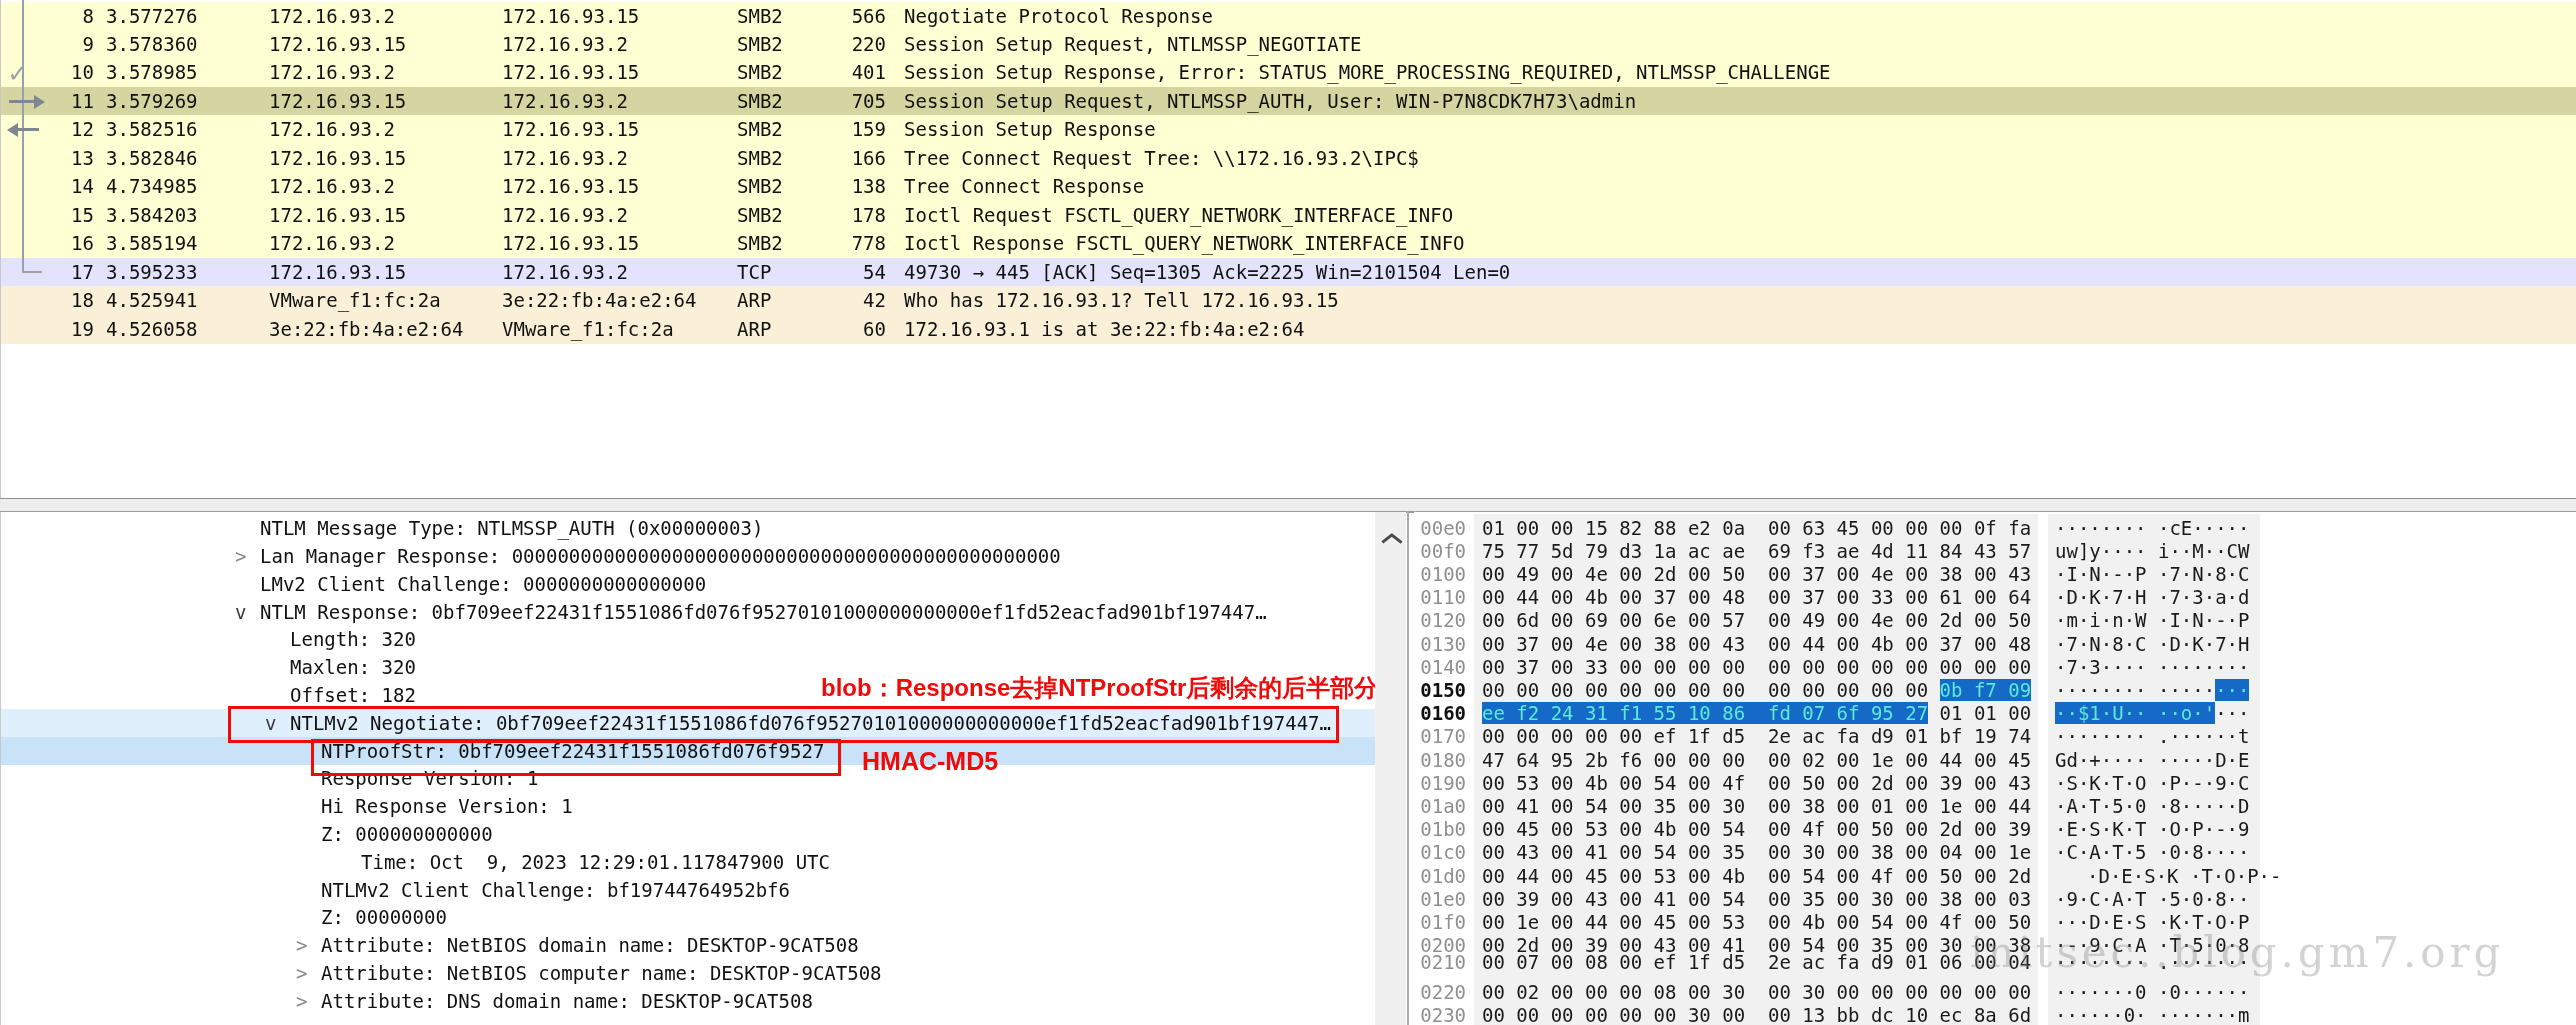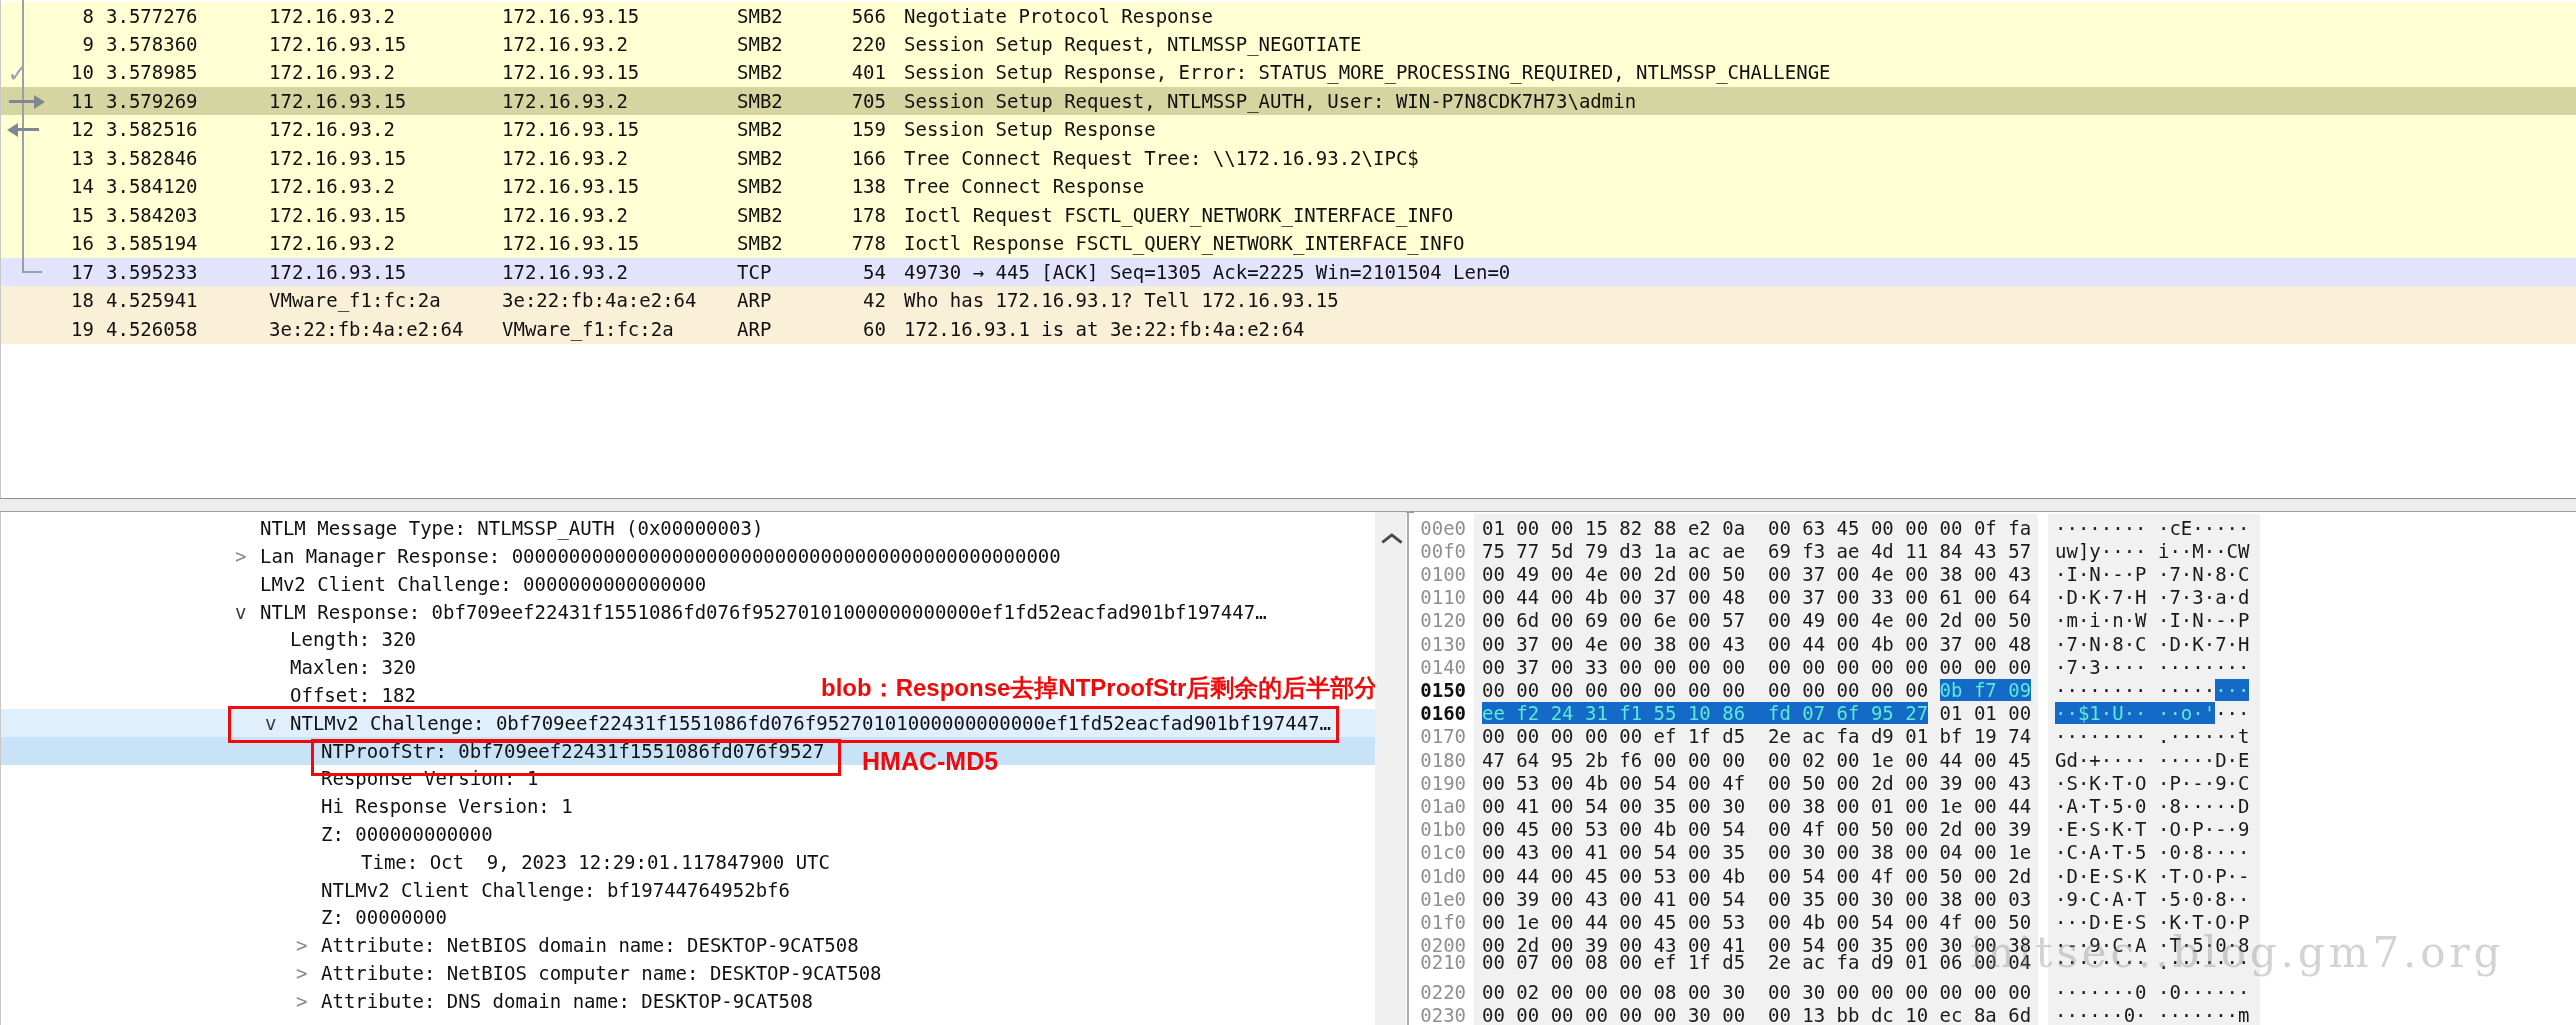--- a/index.html
+++ b/index.html
@@ -68,21 +68,21 @@
 <body>
 
 <div id="packet-list">
   <div id="pkt-rows">
       <div class="pkt-row bg-smb" style="top: 1.6px;"><span class="c-no">8</span><span class="c-time">3.577276</span><span class="c-src">172.16.93.2</span><span class="c-dst">172.16.93.15</span><span class="c-proto">SMB2</span><span class="c-len">566</span><span class="c-info">Negotiate Protocol Response</span></div>
       <div class="pkt-row bg-smb" style="top: 30px;"><span class="c-no">9</span><span class="c-time">3.578360</span><span class="c-src">172.16.93.15</span><span class="c-dst">172.16.93.2</span><span class="c-proto">SMB2</span><span class="c-len">220</span><span class="c-info">Session Setup Request, NTLMSSP_NEGOTIATE</span></div>
       <div class="pkt-row bg-smb" style="top: 58px; padding-left: 33px;"><span class="c-no">10</span><span class="c-time">3.578985</span><span class="c-src">172.16.93.2</span><span class="c-dst">172.16.93.15</span><span class="c-proto">SMB2</span><span class="c-len">401</span><span class="c-info">Session Setup Response, Error: STATUS_MORE_PROCESSING_REQUIRED, NTLMSSP_CHALLENGE</span></div>
       <div class="pkt-row bg-sel" style="top: 87px;"><span class="c-no">11</span><span class="c-time">3.579269</span><span class="c-src">172.16.93.15</span><span class="c-dst">172.16.93.2</span><span class="c-proto">SMB2</span><span class="c-len">705</span><span class="c-info">Session Setup Request, NTLMSSP_AUTH, User: WIN-P7N8CDK7H73\admin</span></div>
       <div class="pkt-row bg-smb" style="top: 115px;"><span class="c-no">12</span><span class="c-time">3.582516</span><span class="c-src">172.16.93.2</span><span class="c-dst">172.16.93.15</span><span class="c-proto">SMB2</span><span class="c-len">159</span><span class="c-info">Session Setup Response</span></div>
       <div class="pkt-row bg-smb" style="top: 144px;"><span class="c-no">13</span><span class="c-time">3.582846</span><span class="c-src">172.16.93.15</span><span class="c-dst">172.16.93.2</span><span class="c-proto">SMB2</span><span class="c-len">166</span><span class="c-info">Tree Connect Request Tree: \\172.16.93.2\IPC$</span></div>
-      <div class="pkt-row bg-smb" style="top: 172px;"><span class="c-no">14</span><span class="c-time">3.584120</span><span class="c-src">172.16.93.2</span><span class="c-dst">172.16.93.15</span><span class="c-proto">SMB2</span><span class="c-len">138</span><span class="c-info">Tree Connect Response</span></div>
+      <div class="pkt-row bg-smb" style="top: 172px;"><span class="c-no">14</span><span class="c-time">4.734985</span><span class="c-src">172.16.93.2</span><span class="c-dst">172.16.93.15</span><span class="c-proto">SMB2</span><span class="c-len">138</span><span class="c-info">Tree Connect Response</span></div>
       <div class="pkt-row bg-smb" style="top: 201px;"><span class="c-no">15</span><span class="c-time">3.584203</span><span class="c-src">172.16.93.15</span><span class="c-dst">172.16.93.2</span><span class="c-proto">SMB2</span><span class="c-len">178</span><span class="c-info">Ioctl Request FSCTL_QUERY_NETWORK_INTERFACE_INFO</span></div>
       <div class="pkt-row bg-smb" style="top: 229px;"><span class="c-no">16</span><span class="c-time">3.585194</span><span class="c-src">172.16.93.2</span><span class="c-dst">172.16.93.15</span><span class="c-proto">SMB2</span><span class="c-len">778</span><span class="c-info">Ioctl Response FSCTL_QUERY_NETWORK_INTERFACE_INFO</span></div>
       <div class="pkt-row bg-tcp" style="top: 258px;"><span class="c-no">17</span><span class="c-time">3.595233</span><span class="c-src">172.16.93.15</span><span class="c-dst">172.16.93.2</span><span class="c-proto">TCP</span><span class="c-len">54</span><span class="c-info">49730 → 445 [ACK] Seq=1305 Ack=2225 Win=2101504 Len=0</span></div>
       <div class="pkt-row bg-arp" style="top: 286px;"><span class="c-no">18</span><span class="c-time">4.525941</span><span class="c-src">VMware_f1:fc:2a</span><span class="c-dst">3e:22:fb:4a:e2:64</span><span class="c-proto">ARP</span><span class="c-len">42</span><span class="c-info">Who has 172.16.93.1? Tell 172.16.93.15</span></div>
       <div class="pkt-row bg-arp" style="top: 315px;"><span class="c-no">19</span><span class="c-time">4.526058</span><span class="c-src">3e:22:fb:4a:e2:64</span><span class="c-dst">VMware_f1:fc:2a</span><span class="c-proto">ARP</span><span class="c-len">60</span><span class="c-info">172.16.93.1 is at 3e:22:fb:4a:e2:64</span></div>
     </div>
   <div id="related-line"></div>
   <div id="pkt-markers">
       <div class="marker mk-check" style="top: 58px;"></div>
       <div class="marker mk-req" style="top: 87px;"></div>
@@ -96,21 +96,21 @@
 
 <div id="details-pane">
   <div id="det-rows">
       <div class="det-row" style="top: 2.4px;"><span class="txt" style="left: 259px;">NTLM Message Type: NTLMSSP_AUTH (0x00000003)</span></div>
       <div class="det-row" style="top: 30px;"><span class="exp" style="left: 234px;">&gt;</span><span class="txt" style="left: 259px;">Lan Manager Response: 000000000000000000000000000000000000000000000000</span></div>
       <div class="det-row" style="top: 58px;"><span class="txt" style="left: 259px;">LMv2 Client Challenge: 0000000000000000</span></div>
       <div class="det-row" style="top: 86px;"><span class="exp open" style="left: 234px;">v</span><span class="txt" style="left: 259px;">NTLM Response: 0bf709eef22431f1551086fd076f95270101000000000000ef1fd52eacfad901bf197447…</span></div>
       <div class="det-row" style="top: 113px;"><span class="txt" style="left: 289px;">Length: 320</span></div>
       <div class="det-row" style="top: 141px;"><span class="txt" style="left: 289px;">Maxlen: 320</span></div>
       <div class="det-row" style="top: 169px;"><span class="txt" style="left: 289px;">Offset: 182</span></div>
-      <div class="det-row hl-parent" style="top: 197px;"><span class="exp open" style="left: 264px;">v</span><span class="txt" style="left: 289px;">NTLMv2 Challenge: 0bf709eef22431f1551086fd076f95270101000000000000ef1fd52eacfad901bf197447…</span></div>
+      <div class="det-row hl-parent" style="top: 197px;"><span class="exp open" style="left: 264px;">v</span><span class="txt" style="left: 289px;">NTLMv2 Negotiate: 0bf709eef22431f1551086fd076f95270101000000000000ef1fd52eacfad901bf197447…</span></div>
       <div class="det-row hl-field" style="top: 225px;"><span class="txt" style="left: 320px;">NTProofStr: 0bf709eef22431f1551086fd076f9527</span></div>
       <div class="det-row" style="top: 252px;"><span class="txt" style="left: 320px;">Response Version: 1</span></div>
       <div class="det-row" style="top: 280px;"><span class="txt" style="left: 320px;">Hi Response Version: 1</span></div>
       <div class="det-row" style="top: 308px;"><span class="txt" style="left: 320px;">Z: 000000000000</span></div>
       <div class="det-row" style="top: 336px; margin-left: 40px;"><span class="txt" style="left: 320px;">Time: Oct  9, 2023 12:29:01.117847900 UTC</span></div>
       <div class="det-row" style="top: 364px;"><span class="txt" style="left: 320px;">NTLMv2 Client Challenge: bf19744764952bf6</span></div>
       <div class="det-row" style="top: 391px;"><span class="txt" style="left: 320px;">Z: 00000000</span></div>
       <div class="det-row" style="top: 419px;"><span class="exp" style="left: 295px;">&gt;</span><span class="txt" style="left: 320px;">Attribute: NetBIOS domain name: DESKTOP-9CAT508</span></div>
       <div class="det-row" style="top: 447px;"><span class="exp" style="left: 295px;">&gt;</span><span class="txt" style="left: 320px;">Attribute: NetBIOS computer name: DESKTOP-9CAT508</span></div>
       <div class="det-row" style="top: 475px;"><span class="exp" style="left: 295px;">&gt;</span><span class="txt" style="left: 320px;">Attribute: DNS domain name: DESKTOP-9CAT508</span></div>
@@ -140,21 +140,21 @@
       <div class="hex-row" style="top: 121px;"><span class="h-off">0130</span><span class="h-bytes"><span style="position: static;">00 37 00 4e 00 38 00 43  00 44 00 4b 00 37 00 48</span></span><span class="h-ascii"><span style="position: static;">·7·N·8·C ·D·K·7·H</span></span></div>
       <div class="hex-row" style="top: 144px;"><span class="h-off">0140</span><span class="h-bytes"><span style="position: static;">00 37 00 33 00 00 00 00  00 00 00 00 00 00 00 00</span></span><span class="h-ascii"><span style="position: static;">·7·3···· ········</span></span></div>
       <div class="hex-row" style="top: 167px;"><span class="h-off sel">0150</span><span class="h-bytes"><span style="position: static;">00 00 00 00 00 00 00 00  00 00 00 00 00 </span><span class="hlsel" style="position: static;">0b f7 09</span></span><span class="h-ascii"><span style="position: static;">········ ·····</span><span class="hlsel" style="position: static;">···</span></span></div>
       <div class="hex-row" style="top: 190px;"><span class="h-off sel">0160</span><span class="h-bytes"><span class="hlsel" style="position: static;">ee f2 24 31 f1 55 10 86  fd 07 6f 95 27</span><span style="position: static;"> 01 01 00</span></span><span class="h-ascii"><span class="hlsel" style="position: static;">··$1·U·· ··o·'</span><span style="position: static;">···</span></span></div>
       <div class="hex-row" style="top: 213px;"><span class="h-off">0170</span><span class="h-bytes"><span style="position: static;">00 00 00 00 00 ef 1f d5  2e ac fa d9 01 bf 19 74</span></span><span class="h-ascii"><span style="position: static;">········ .······t</span></span></div>
       <div class="hex-row" style="top: 237px;"><span class="h-off">0180</span><span class="h-bytes"><span style="position: static;">47 64 95 2b f6 00 00 00  00 02 00 1e 00 44 00 45</span></span><span class="h-ascii"><span style="position: static;">Gd·+···· ·····D·E</span></span></div>
       <div class="hex-row" style="top: 260px;"><span class="h-off">0190</span><span class="h-bytes"><span style="position: static;">00 53 00 4b 00 54 00 4f  00 50 00 2d 00 39 00 43</span></span><span class="h-ascii"><span style="position: static;">·S·K·T·O ·P·-·9·C</span></span></div>
       <div class="hex-row" style="top: 283px;"><span class="h-off">01a0</span><span class="h-bytes"><span style="position: static;">00 41 00 54 00 35 00 30  00 38 00 01 00 1e 00 44</span></span><span class="h-ascii"><span style="position: static;">·A·T·5·0 ·8·····D</span></span></div>
       <div class="hex-row" style="top: 306px;"><span class="h-off">01b0</span><span class="h-bytes"><span style="position: static;">00 45 00 53 00 4b 00 54  00 4f 00 50 00 2d 00 39</span></span><span class="h-ascii"><span style="position: static;">·E·S·K·T ·O·P·-·9</span></span></div>
       <div class="hex-row" style="top: 329px;"><span class="h-off">01c0</span><span class="h-bytes"><span style="position: static;">00 43 00 41 00 54 00 35  00 30 00 38 00 04 00 1e</span></span><span class="h-ascii"><span style="position: static;">·C·A·T·5 ·0·8····</span></span></div>
-      <div class="hex-row" style="top: 353px;"><span class="h-off">01d0</span><span class="h-bytes"><span style="position: static;">00 44 00 45 00 53 00 4b  00 54 00 4f 00 50 00 2d</span></span><span class="h-ascii"><span style="position: static;">·D·E·S·K ·T·O·P·-</span></span></div>
+      <div class="hex-row" style="top: 353px;"><span class="h-off">01d0</span><span class="h-bytes"><span style="position: static;">00 44 00 45 00 53 00 4b  00 54 00 4f 00 50 00 2d</span></span><span class="h-ascii"><span style="position: static; margin-left: 32px;">·D·E·S·K ·T·O·P·-</span></span></div>
       <div class="hex-row" style="top: 376px;"><span class="h-off">01e0</span><span class="h-bytes"><span style="position: static;">00 39 00 43 00 41 00 54  00 35 00 30 00 38 00 03</span></span><span class="h-ascii"><span style="position: static;">·9·C·A·T ·5·0·8··</span></span></div>
       <div class="hex-row" style="top: 399px;"><span class="h-off">01f0</span><span class="h-bytes"><span style="position: static;">00 1e 00 44 00 45 00 53  00 4b 00 54 00 4f 00 50</span></span><span class="h-ascii"><span style="position: static;">···D·E·S ·K·T·O·P</span></span></div>
       <div class="hex-row" style="top: 422px;"><span class="h-off">0200</span><span class="h-bytes"><span style="position: static;">00 2d 00 39 00 43 00 41  00 54 00 35 00 30 00 38</span></span><span class="h-ascii"><span style="position: static;">·-·9·C·A ·T·5·0·8</span></span></div>
       <div class="hex-row" style="top: 439px;"><span class="h-off">0210</span><span class="h-bytes"><span style="position: static;">00 07 00 08 00 ef 1f d5  2e ac fa d9 01 06 00 04</span></span><span class="h-ascii"><span style="position: static;">········ .·······</span></span></div>
       <div class="hex-row" style="top: 469px;"><span class="h-off">0220</span><span class="h-bytes"><span style="position: static;">00 02 00 00 00 08 00 30  00 30 00 00 00 00 00 00</span></span><span class="h-ascii"><span style="position: static;">·······0 ·0······</span></span></div>
       <div class="hex-row" style="top: 492px;"><span class="h-off">0230</span><span class="h-bytes"><span style="position: static;">00 00 00 00 00 00 30 00  00 13 bb dc 10 ec 8a 6d</span></span><span class="h-ascii"><span style="position: static;">······0· ·······m</span></span></div>
     </div>
 </div>
 
 <div id="watermark">initsec..blog.gm7.org</div>

